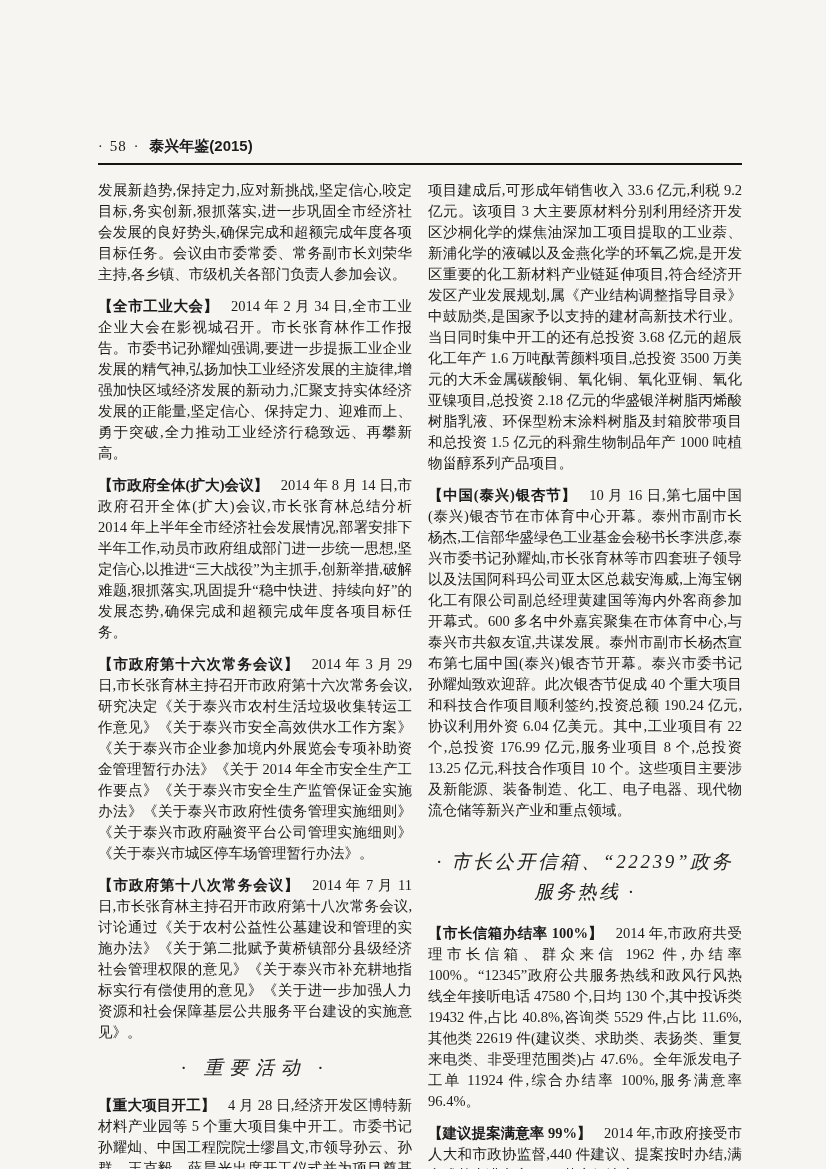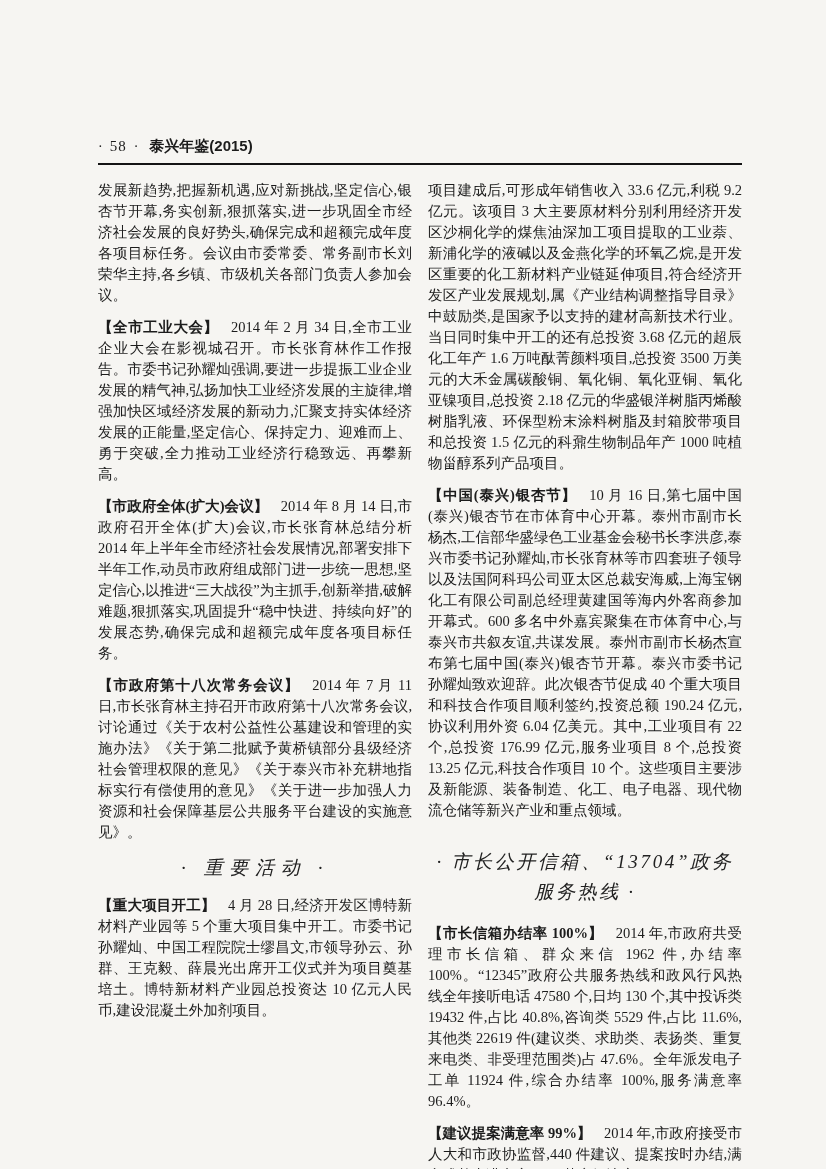--- a/index.html
+++ b/index.html
@@ -89,30 +89,33 @@
     <span class="dot">·</span>
     <span class="book-title">泰兴年鉴(2015)</span>
   </header>
 
   <div class="header-rule"></div>
 
   <main class="columns">
 
     <section class="col">
 
-      <p class="para">发展新趋势,把握新机遇,应对新挑战,坚定信心,银杏节开幕,务实创新,狠抓落实,进一步巩固全市经济社会发展的良好势头,确保完成和超额完成年度各项目标任务。会议由市委常委、常务副市长刘荣华主持,各乡镇、市级机关各部门负责人参加会议。</p>
+      <p class="para">发展新趋势,保持定力,应对新挑战,坚定信心,咬定目标,务实创新,狠抓落实,进一步巩固全市经济社会发展的良好势头,确保完成和超额完成年度各项目标任务。会议由市委常委、常务副市长刘荣华主持,各乡镇、市级机关各部门负责人参加会议。</p>
 
       <p class="entry">
         <b class="entry-head">【全市工业大会】</b><span>2014 年 2 月 34 日,全市工业企业大会在影视城召开。市长张育林作工作报告。市委书记孙耀灿强调,要进一步提振工业企业发展的精气神,弘扬加快工业经济发展的主旋律,增强加快区域经济发展的新动力,汇聚支持实体经济发展的正能量,坚定信心、保持定力、迎难而上、勇于突破,全力推动工业经济行稳致远、再攀新高。</span>
       </p>
 
       <p class="entry">
         <b class="entry-head">【市政府全体(扩大)会议】</b><span>2014 年 8 月 14 日,市政府召开全体(扩大)会议,市长张育林总结分析 2014 年上半年全市经济社会发展情况,部署安排下半年工作,动员市政府组成部门进一步统一思想,坚定信心,以推进“三大战役”为主抓手,创新举措,破解难题,狠抓落实,巩固提升“稳中快进、持续向好”的发展态势,确保完成和超额完成年度各项目标任务。</span>
       </p>
 
+      <p class="entry">
+        <b class="entry-head">【市政府第十六次常务会议】</b><span>2014 年 3 月 29 日,市长张育林主持召开市政府第十六次常务会议,研究决定《关于泰兴市农村生活垃圾收集转运工作意见》《关于泰兴市安全高效供水工作方案》《关于泰兴市企业参加境内外展览会专项补助资金管理暂行办法》《关于 2014 年全市安全生产工作要点》《关于泰兴市安全生产监管保证金实施办法》《关于泰兴市政府性债务管理实施细则》《关于泰兴市政府融资平台公司管理实施细则》《关于泰兴市城区停车场管理暂行办法》。</span>
+      </p>
 
       <p class="entry">
         <b class="entry-head">【市政府第十八次常务会议】</b><span>2014 年 7 月 11 日,市长张育林主持召开市政府第十八次常务会议,讨论通过《关于农村公益性公墓建设和管理的实施办法》《关于第二批赋予黄桥镇部分县级经济社会管理权限的意见》《关于泰兴市补充耕地指标实行有偿使用的意见》《关于进一步加强人力资源和社会保障基层公共服务平台建设的实施意见》。</span>
       </p>
 
       <h2 class="section-title">
         <span>· 重要活动 ·</span>
       </h2>
 
       <p class="entry">
@@ -123,21 +126,21 @@
 
     <section class="col">
 
       <p class="para">项目建成后,可形成年销售收入 33.6 亿元,利税 9.2 亿元。该项目 3 大主要原材料分别利用经济开发区沙桐化学的煤焦油深加工项目提取的工业萘、新浦化学的液碱以及金燕化学的环氧乙烷,是开发区重要的化工新材料产业链延伸项目,符合经济开发区产业发展规划,属《产业结构调整指导目录》中鼓励类,是国家予以支持的建材高新技术行业。当日同时集中开工的还有总投资 3.68 亿元的超辰化工年产 1.6 万吨酞菁颜料项目,总投资 3500 万美元的大禾金属碳酸铜、氧化铜、氧化亚铜、氧化亚镍项目,总投资 2.18 亿元的华盛银洋树脂丙烯酸树脂乳液、环保型粉末涂料树脂及封箱胶带项目和总投资 1.5 亿元的科鼐生物制品年产 1000 吨植物甾醇系列产品项目。</p>
 
       <p class="entry">
         <b class="entry-head">【中国(泰兴)银杏节】</b><span>10 月 16 日,第七届中国(泰兴)银杏节在市体育中心开幕。泰州市副市长杨杰,工信部华盛绿色工业基金会秘书长李洪彦,泰兴市委书记孙耀灿,市长张育林等市四套班子领导以及法国阿科玛公司亚太区总裁安海威,上海宝钢化工有限公司副总经理黄建国等海内外客商参加开幕式。600 多名中外嘉宾聚集在市体育中心,与泰兴市共叙友谊,共谋发展。泰州市副市长杨杰宣布第七届中国(泰兴)银杏节开幕。泰兴市委书记孙耀灿致欢迎辞。此次银杏节促成 40 个重大项目和科技合作项目顺利签约,投资总额 190.24 亿元,协议利用外资 6.04 亿美元。其中,工业项目有 22 个,总投资 176.99 亿元,服务业项目 8 个,总投资 13.25 亿元,科技合作项目 10 个。这些项目主要涉及新能源、装备制造、化工、电子电器、现代物流仓储等新兴产业和重点领域。</span>
       </p>
 
       <h2 class="section-title two-line">
-        <span class="line">· 市长公开信箱、“13704”政务</span>
+        <span class="line">· 市长公开信箱、“22239”政务</span>
         <span class="line">服务热线 ·</span>
       </h2>
 
       <p class="entry">
         <b class="entry-head">【市长信箱办结率 100%】</b><span>2014 年,市政府共受理市长信箱、群众来信 1962 件,办结率 100%。“12345”政府公共服务热线和政风行风热线全年接听电话 47580 个,日均 130 个,其中投诉类 19432 件,占比 40.8%,咨询类 5529 件,占比 11.6%,其他类 22619 件(建议类、求助类、表扬类、重复来电类、非受理范围类)占 47.6%。全年派发电子工单 11924 件,综合办结率 100%,服务满意率 96.4%。</span>
       </p>
 
       <p class="entry">
         <b class="entry-head">【建议提案满意率 99%】</b><span>2014 年,市政府接受市人大和市政协监督,440 件建议、提案按时办结,满意或基本满意率 99%,落实解决率 80%。</span>
       </p>

